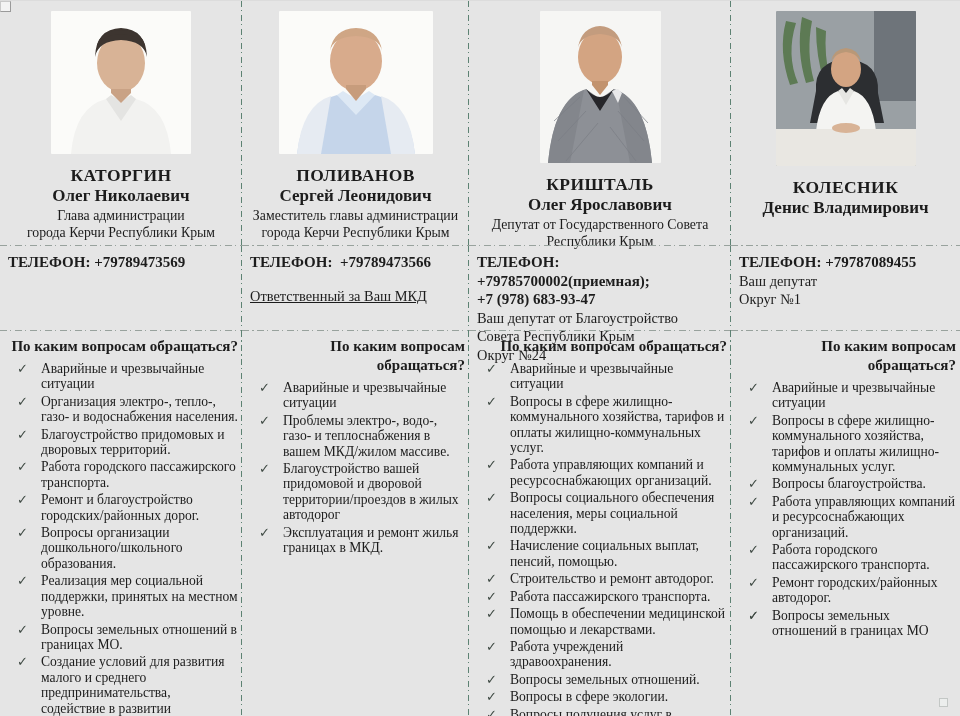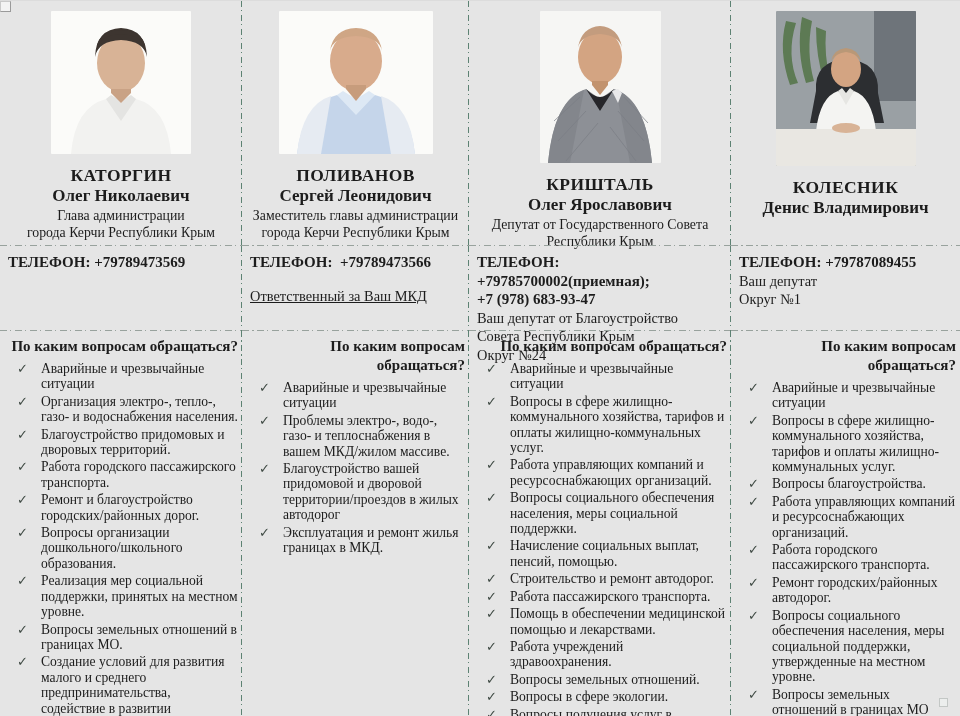--- a/index.html
+++ b/index.html
@@ -211,17 +211,17 @@
   </div>
   <div class="cell qs">
     <div class="q-head">По каким вопросам обращаться?</div>
     <div>
         <div class="q-item"><span class="check">✓</span><span>Аварийные и чрезвычайные ситуации</span></div>
         <div class="q-item"><span class="check">✓</span><span>Вопросы в сфере жилищно-коммунального хозяйства, тарифов и оплаты жилищно-коммунальных услуг.</span></div>
         <div class="q-item"><span class="check">✓</span><span>Вопросы благоустройства.</span></div>
         <div class="q-item"><span class="check">✓</span><span>Работа управляющих компаний и ресурсоснабжающих организаций.</span></div>
         <div class="q-item"><span class="check">✓</span><span>Работа городского пассажирского транспорта.</span></div>
         <div class="q-item"><span class="check">✓</span><span>Ремонт городских/районных автодорог.</span></div>
-        <div class="q-item"><span class="check">✓</span><span>Вопросы социального обеспечения населения, меры социальной поддержки, утвержденные на местном уровне.</span></div>
+        <div class="q-item"><span class="check">✓</span></div>
         <div class="q-item"><span class="check">✓</span><span>Вопросы земельных отношений в границах МО</span></div>
       </div>
   </div>
 </div>
 
 </body></html>

